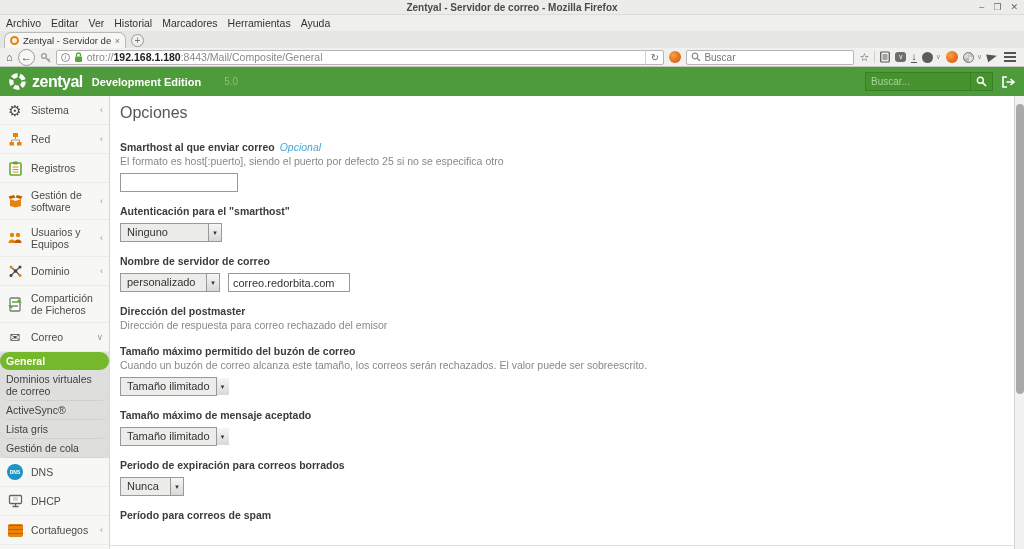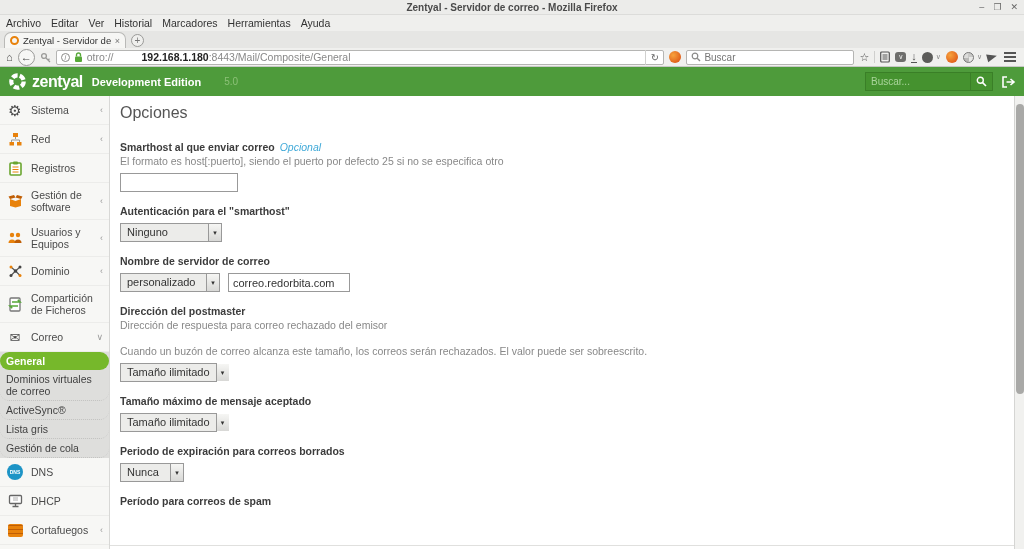--- a/index.html
+++ b/index.html
@@ -29,21 +29,21 @@
             padding:0 6px; gap:5px; }
   .nav-ico { color:#555; font-size:11px; line-height:1; flex:none; }
   .back-btn { width:17px; height:17px; border:1px solid #9a9a98; border-radius:50%; background:#f7f7f5;
               color:#444; font-size:11px; line-height:15px; text-align:center; flex:none; }
   .fwd-key { color:#9a9a98; font-size:10px; flex:none; }
   .urlbar { flex:1; height:15px; background:#fff; border:1px solid #b5b5b3; border-radius:2px;
             display:flex; align-items:center; padding:0 0 0 4px; gap:4px; min-width:0; }
   .info-ico { width:9px; height:9px; border:1px solid #8a8a88; border-radius:50%; color:#8a8a88; font-size:7px;
               line-height:8px; text-align:center; flex:none; font-style:italic; }
   .url-text { flex:1; white-space:nowrap; overflow:hidden; font-size:10.5px; color:#888; }
-  .url-text b { color:#222;margin-left:28px; }
+  .url-text b { color:#222; }
   .reload-seg { width:18px; height:15px; border-left:1px solid #d0d0ce; color:#666; font-size:10px;
                 display:flex; align-items:center; justify-content:center; flex:none; }
   .ball { width:12px; height:12px; border-radius:50%; background:radial-gradient(circle at 35% 35%, #f7a23c, #d9480f); flex:none; }
   .searchbar { width:168px; height:15px; background:#fff; border:1px solid #b5b5b3; border-radius:2px;
                display:flex; align-items:center; padding:0 4px; gap:3px; flex:none; }
   .searchbar input { border:none; outline:none; width:100%; font-size:10px; color:#333; background:transparent;
                      font-family:inherit; }
   .tool-ico { color:#555; font-size:11px; flex:none; line-height:1; }
   .tool-sep { width:1px; height:12px; background:#cfcfcd; flex:none; }
   .pocket { width:11px; height:10px; border-radius:3px; background:#6e6e6c; color:#f0f0ee; font-size:7px;
@@ -390,20 +390,21 @@
         <input class="tinput" style="width: 122px;" value="correo.redorbita.com">
       </div>
     </div>
 
     <div class="fgroup">
       <div class="flabel">Dirección del postmaster</div>
       <div class="fhelp">Dirección de respuesta para correo rechazado del emisor</div>
     </div>
 
     <div class="fgroup">
+      <div class="flabel">Tamaño máximo permitido del buzón de correo</div>
       <div class="fhelp">Cuando un buzón de correo alcanza este tamaño, los correos serán rechazados. El valor puede ser sobreescrito.</div>
       <div class="fctrl">
         <div class="sel" style="width:97px">
           <span class="val">Tamaño ilimitado</span>
             <span class="arrow">▾</span>
         </div>
       </div>
     </div>
 
     <div class="fgroup">

